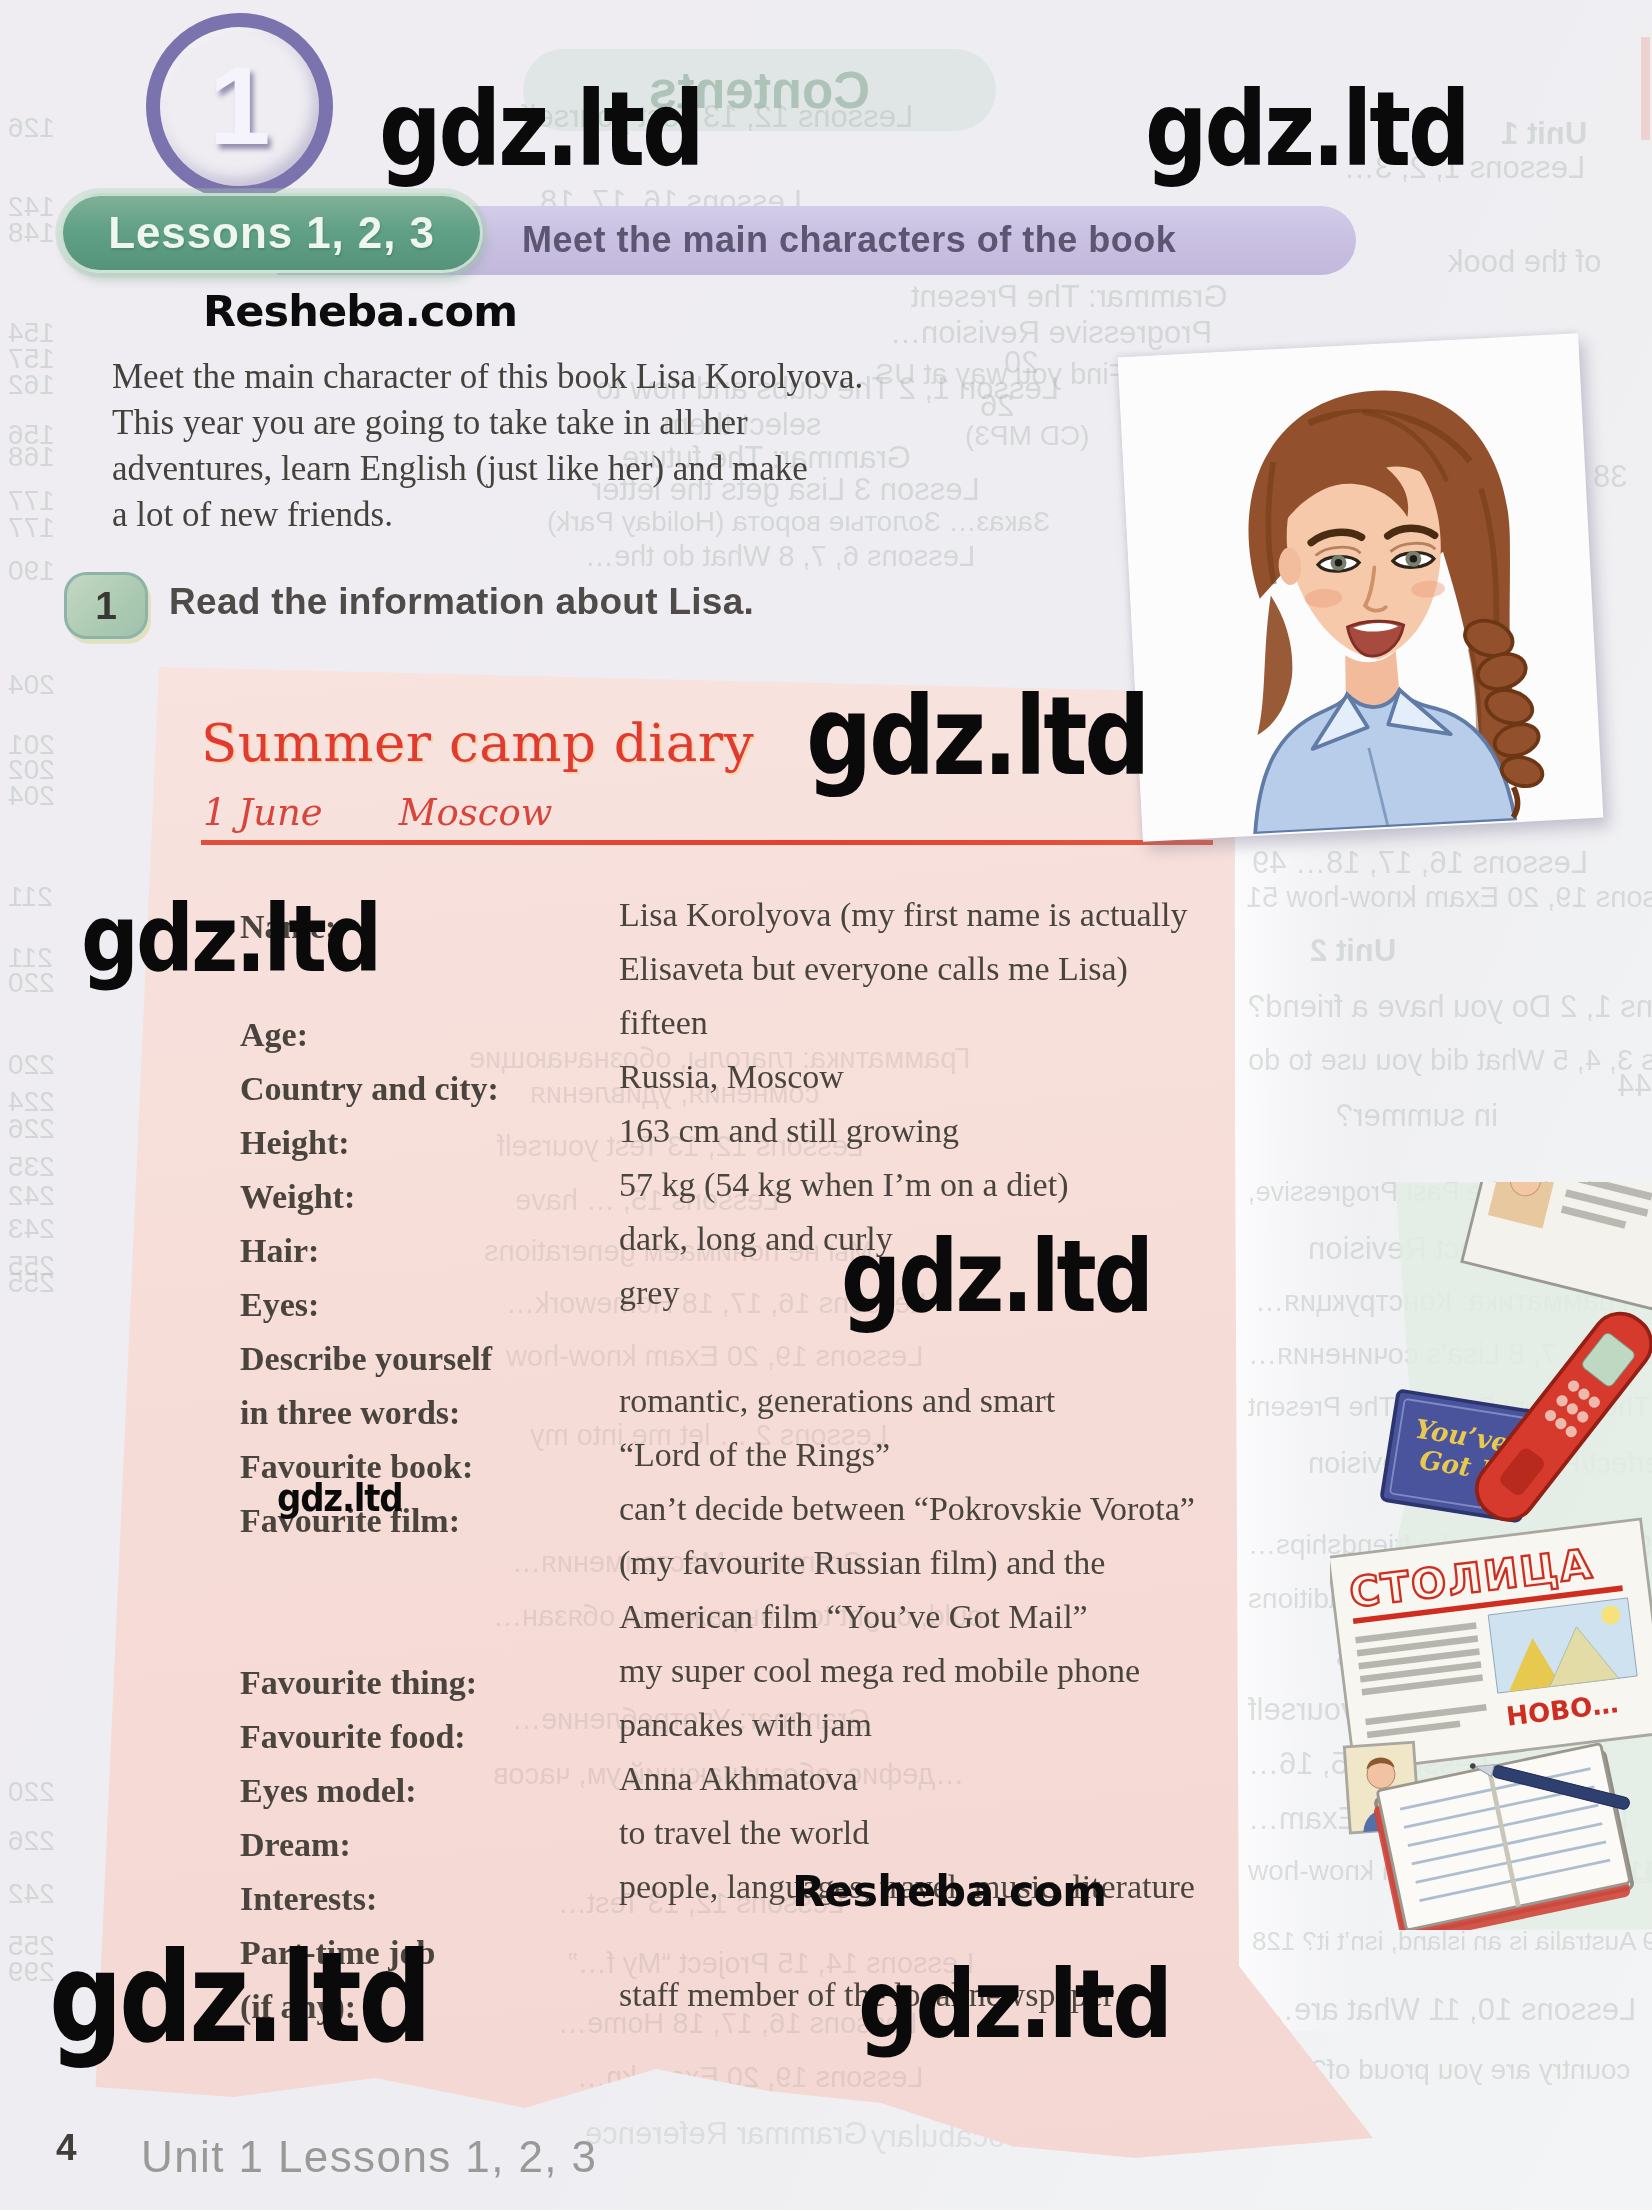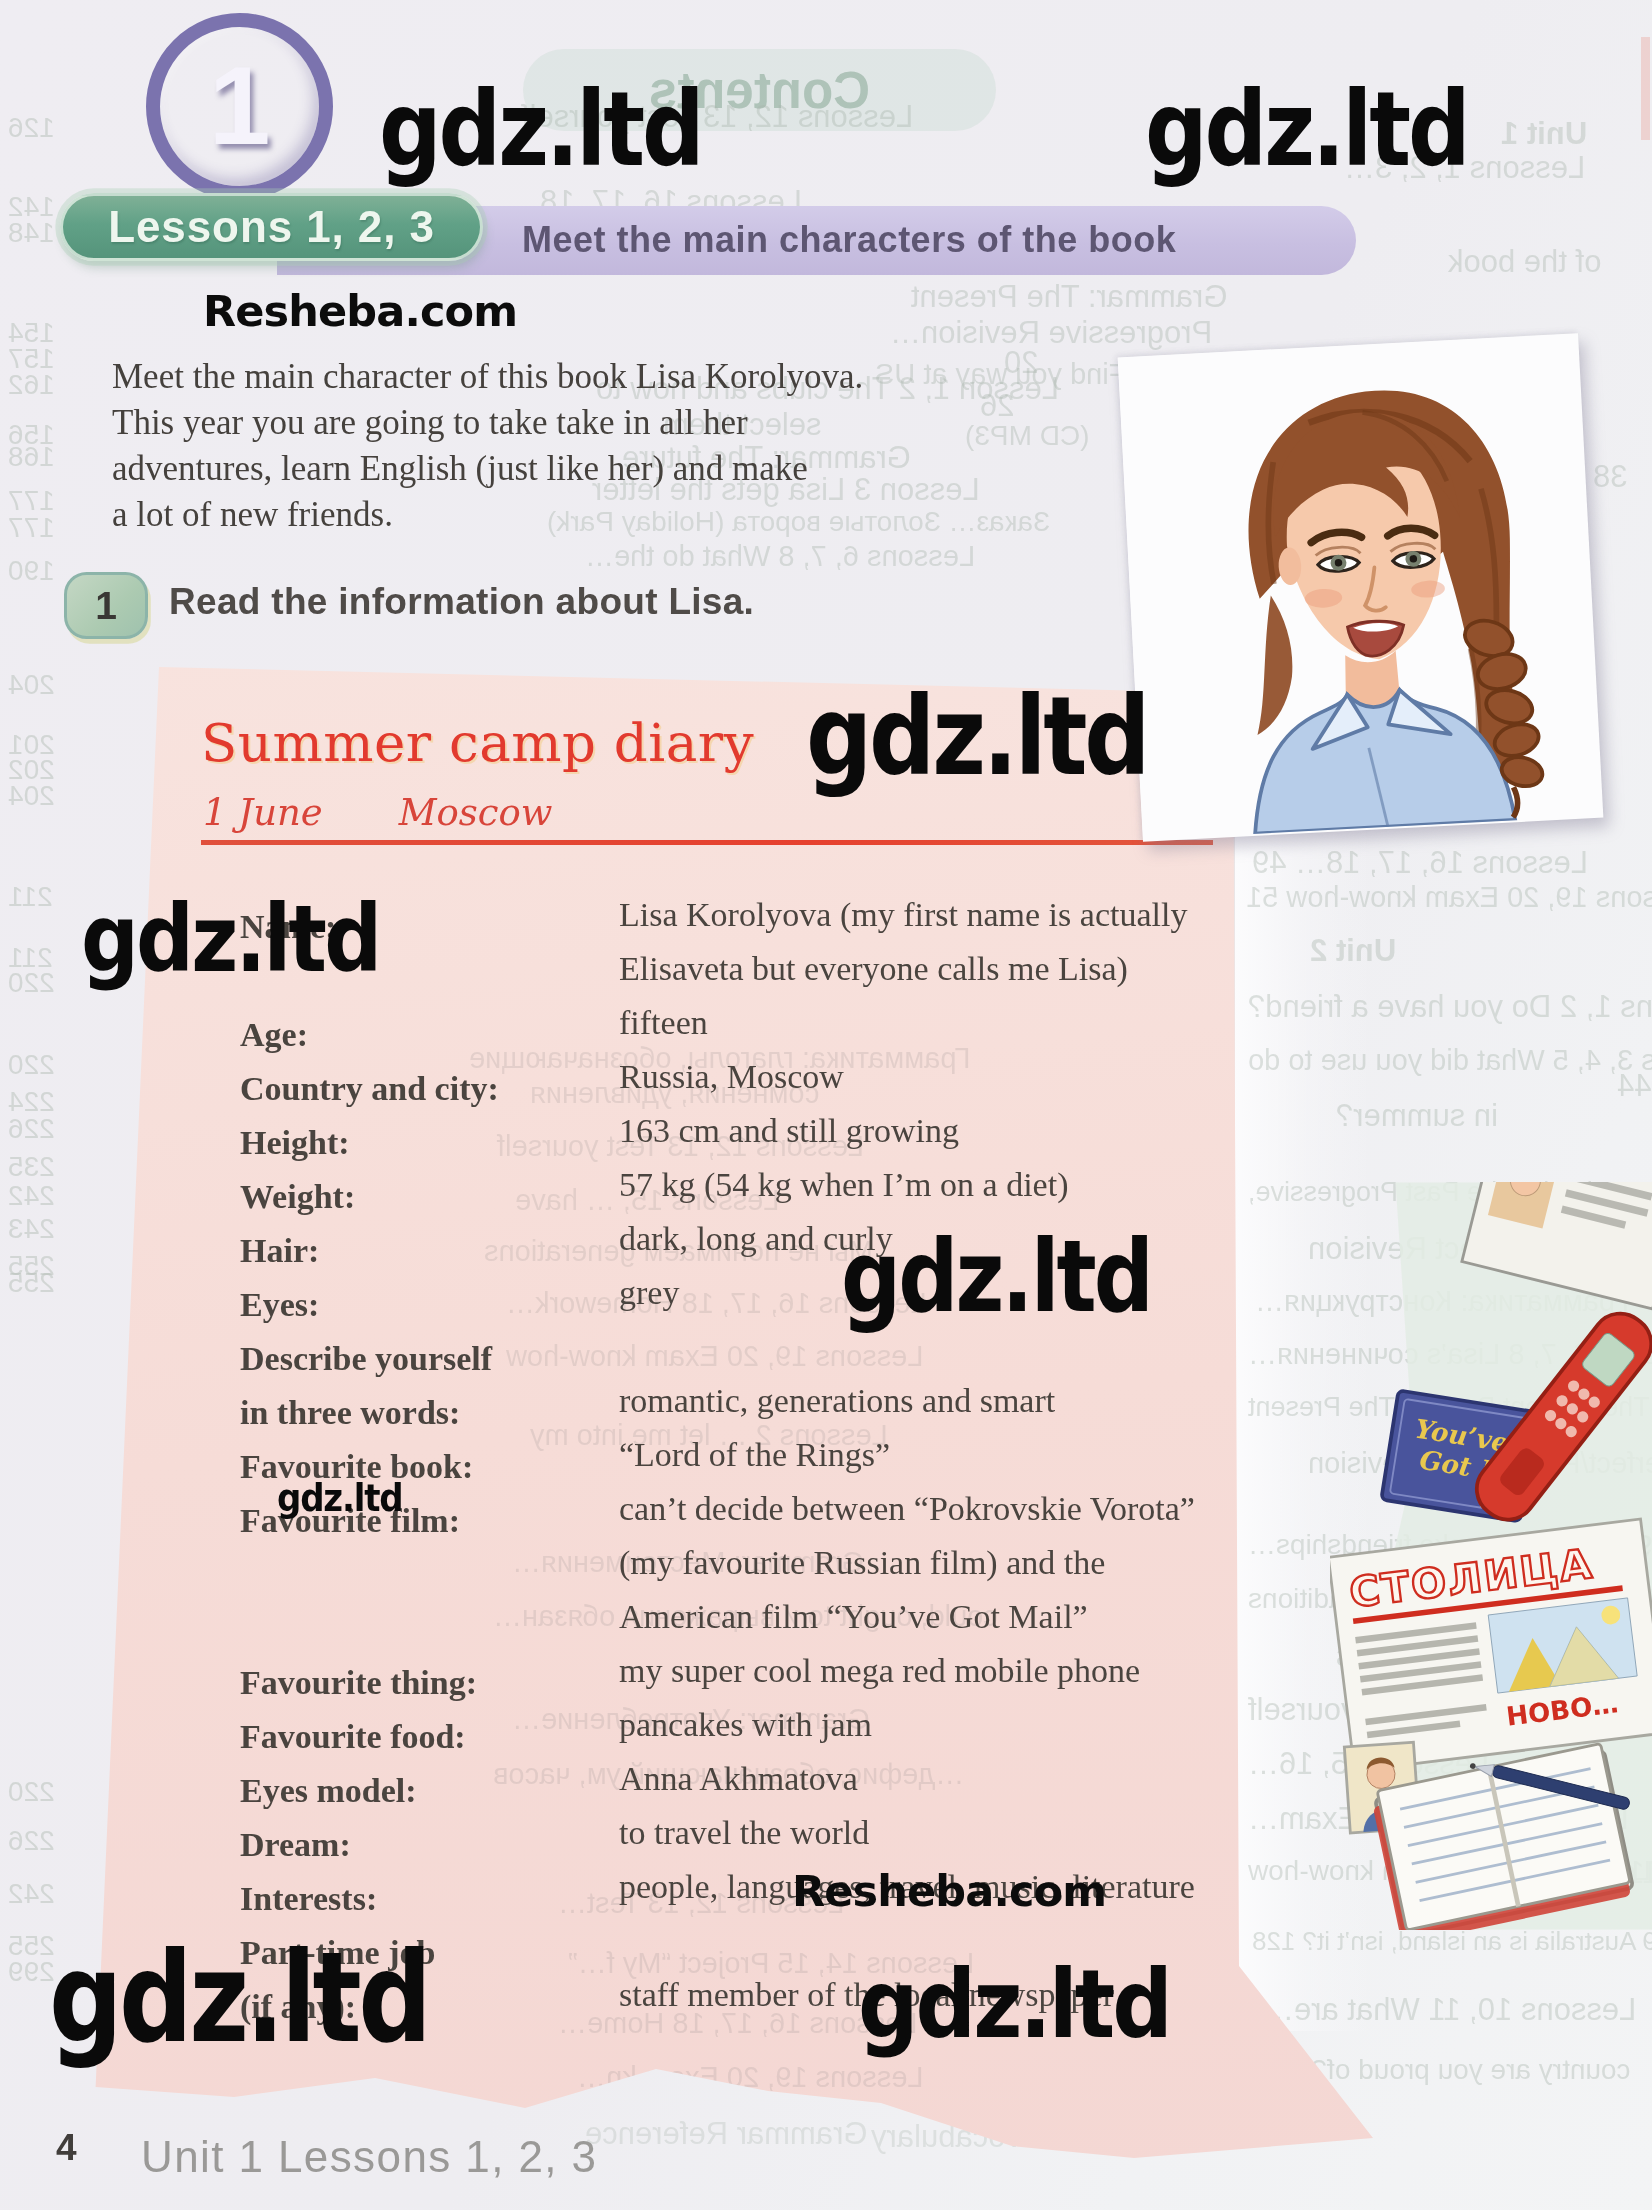--- a/index.html
+++ b/index.html
@@ -13,21 +13,21 @@
     border:14px solid #7b73ae;box-sizing:border-box;z-index:7;
     display:flex;align-items:center;justify-content:center;
     box-shadow:inset 2.8px 2.8px 7.5px rgba(255,255,255,.35), inset -5.6px -7.5px 13px rgba(70,60,130,.25);}
   .unit-circle span{font-size:111px;font-weight:bold;color:#f5f3fb;line-height:1;
     text-shadow:3.7px 4.7px 5.6px rgba(60,50,110,.5);}
   .lessons-banner{left:277px;top:206px;width:1079px;height:69px;z-index:6;
     background:linear-gradient(180deg,#d3cce9 0%,#c8bfe1 55%,#c2b8dc 100%);
     border-radius:0 35px 35px 0;}
   .lessons-banner span{position:absolute;left:245px;top:13px;font-size:36px;font-weight:bold;
     color:#5d5672;letter-spacing:0.5px;}
-  .lessons-pill{left:60px;top:193px;width:423px;height:68px;border-radius:45px;z-index:7;
+  .lessons-pill{left:60px;top:193px;width:423px;height:80px;border-radius:45px;z-index:7;
     background:linear-gradient(180deg,#7fb096 0%,#61a187 45%,#55947b 100%);
     border:3.7px solid rgba(235,244,235,.75);box-sizing:border-box;
     box-shadow:0 0 0 4.7px rgba(170,205,180,.35),2.8px 7.5px 9.4px rgba(110,150,130,.3);
     display:flex;align-items:center;justify-content:center;}
   .lessons-pill span{font-size:44px;font-weight:bold;color:#eef6ee;letter-spacing:0.9px;
     text-shadow:0.9px 1.9px 1.9px rgba(50,100,80,.35);}
   
   .wm{position:absolute;font-family:"DejaVu Sans",sans-serif;font-weight:bold;color:#0a0a0a;
     line-height:.92;white-space:nowrap;letter-spacing:-0.035em;transform-origin:0 0;z-index:9;}
   .rw{position:absolute;font-family:"DejaVu Sans",sans-serif;font-weight:bold;color:#0c0c0c;

